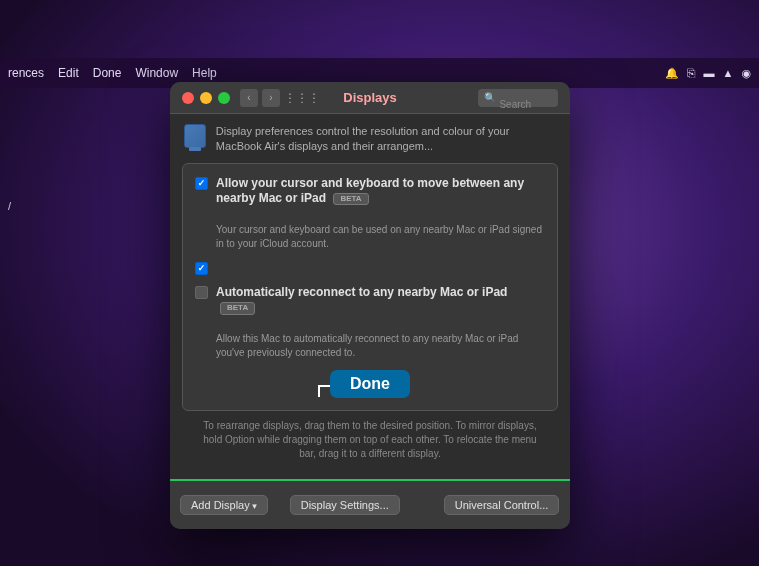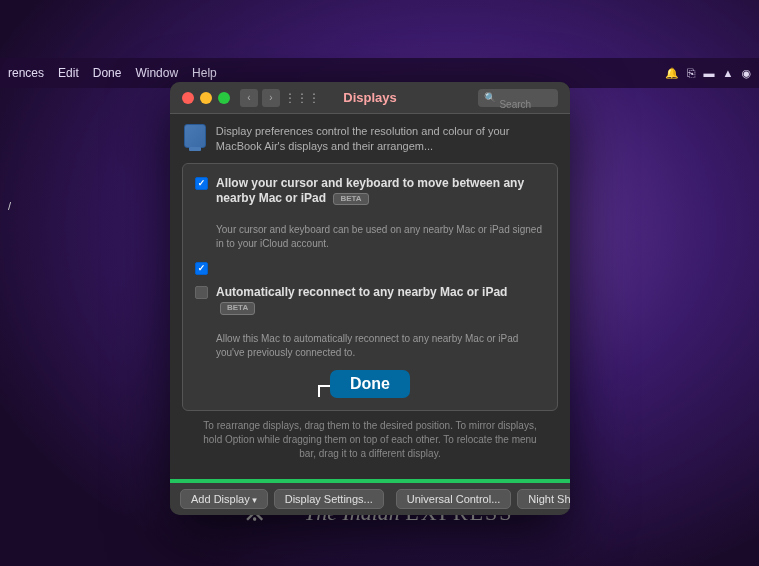--- a/index.html
+++ b/index.html
@@ -255,25 +255,25 @@
       font-size: 10px;
       color: #888;
       text-align: center;
       padding: 8px 10px 8px;
       line-height: 1.4;
     }
 
     
     .toolbar {
       background: #3a3a3a;
-      border-top: 4px solid #22c55e;
-      padding: 6px 10px;
-      display: flex;
-      align-items: center;
-      gap: 6px;
+      border-top: 2px solid #22c55e;
+      padding: 14px 10px;
+      display: flex;
+      align-items: center;
+      gap: 22px;
     }
     .toolbar-btn {
       background: #555;
       border: 1px solid #666;
       border-radius: 5px;
       padding: 3px 10px;
       font-size: 11px;
       color: #e0e0e0;
       cursor: pointer;
       white-space: nowrap;

